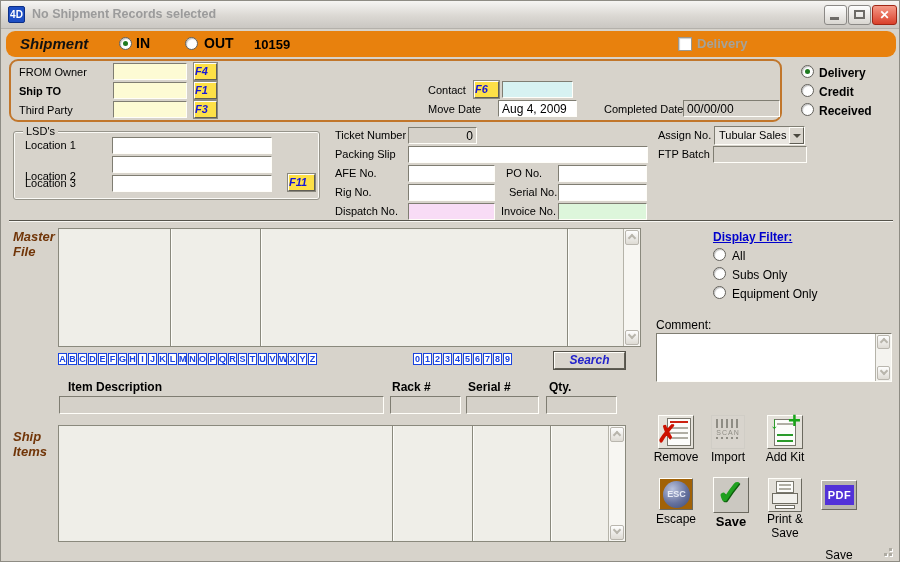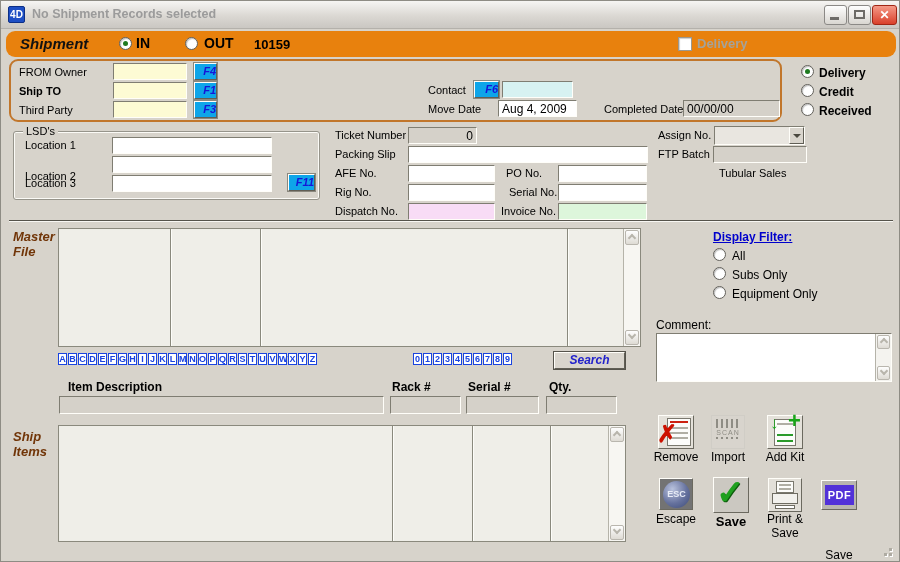--- a/index.html
+++ b/index.html
@@ -28,22 +28,22 @@
     box-shadow:inset 1px 1px 1px rgba(0,0,0,.25);}
   .radio.sel::after{content:"";position:absolute;left:3px;top:3px;width:5px;height:5px;border-radius:50%;background:#1f7a1f;}
   .chk{position:absolute;width:14px;height:14px;background:#fff;border:1px solid #9b988f;
     box-shadow:inset 1px 1px 1px rgba(0,0,0,.2);}
   
   .panel{position:absolute;left:8px;top:58px;width:773px;height:63px;border:2px solid #c1762b;border-radius:9px;}
   .inp{position:absolute;height:17px;border:1px solid;border-color:#7f7d72 #fffef9 #fffef9 #7f7d72;
     background:#fff;font:12px "Liberation Sans",sans-serif;padding:0 3px;color:#000;outline:none;}
   .inp.dis{background:#d5d1c9;}
   .fbtn{position:absolute;height:17px;border:1px solid;border-color:#fffef9 #605e55 #605e55 #fffef9;
-    background:#0ea5e9;color:#1515d8;font:bold italic 11px/15px "Liberation Sans",sans-serif;
-    font-style:italic;text-align:right;box-shadow:0 0 0 1px #8a887e;}
+    background:#fde047;color:#1515d8;font:bold italic 11px/15px "Liberation Sans",sans-serif;
+    font-style:italic;text-align:left;box-shadow:0 0 0 1px #8a887e;}
   .group{position:absolute;border:1px solid #96948b;border-radius:3px;box-shadow:inset 0 0 0 1px #fbfaf6;}
   .legend{position:absolute;left:9px;top:-7px;background:#d7d3cb;padding:0 3px;font-size:11px;}
   .divider{position:absolute;height:0;border-top:1px solid #55534b;border-bottom:1px solid #f8f7f3;}
   .sectlbl{position:absolute;width:48px;color:#713508;font-style:italic;font-weight:bold;
     font-size:13px;line-height:15px;}
   .list{position:absolute;background:#efeee8;border:1px solid #8a897d;}
   .vdiv{position:absolute;top:0;bottom:0;width:1px;background:#8a897d;box-shadow:1px 0 0 #fdfdf9;}
   .sb{position:absolute;right:0;top:0;bottom:0;width:17px;background:#f7f6f2;border-left:1px solid #b5b3a9;}
   .sbbtn{position:absolute;left:1px;width:14px;height:15px;background:linear-gradient(#fefefe,#dedbd4);
     border:1px solid #b9b6ae;border-radius:2px;}
@@ -153,21 +153,21 @@
   <input class="inp" style="left: 407px; top: 183px; width: 87px;">
   <span class="lbl" style="left:508px;top:185px;">Serial No.</span>
   <input class="inp" style="left: 557px; top: 183px; width: 89px;">
   <span class="lbl" style="left:334px;top:204px;">Dispatch No.</span>
   <input class="inp" style="left: 407px; top: 202px; width: 87px; background: rgb(248, 220, 246);">
   <span class="lbl" style="left:500px;top:204px;">Invoice No.</span>
   <input class="inp" style="left: 557px; top: 202px; width: 89px; background: rgb(221, 246, 219);">
 
   <span class="lbl" style="left:657px;top:128px;">Assign No.</span>
   <div class="abs" style="left:713px;top:125px;width:91px;height:19px;border:1px solid;border-color:#7f7d72 #fffef9 #fffef9 #7f7d72;background:#e9e6e0;">
-    <span class="abs" style="left:4px;top:2px;font-size:11px;margin-top:38px;">Tubular Sales</span>
+    <span class="abs" style="left:4px;top:2px;font-size:11px;">Tubular Sales</span>
     <span class="abs" style="right:0;top:0;width:15px;height:17px;background:#d9d5cd;border:1px solid;border-color:#fffef9 #605e55 #605e55 #fffef9;">
       <span class="abs" style="left:3px;top:6px;width:0;height:0;border:4px solid transparent;border-top-color:#4a483f;"></span>
     </span>
   </div>
   <span class="lbl" style="left:657px;top:147px;">FTP Batch</span>
   <input class="inp dis" style="left: 712px; top: 145px; width: 94px;">
 
   <div class="divider" style="left:8px;top:219px;width:884px;"></div>
 
   <div class="sectlbl" style="left:12px;top:228px;">Master File</div>
@@ -292,21 +292,21 @@
     <span class="doc" style="left:6px;top:3px;width:22px;height:27px;">
       <span class="docline" style="left:2px;top:3px;width:16px;"></span>
       <span class="docline" style="left:2px;top:14px;width:16px;background:#2a9a2a;"></span>
       <span class="docline" style="left:2px;top:20px;width:16px;background:#2a9a2a;"></span>
     </span>
     <span class="abs" style="left:20px;top:-8px;color:#19a519;font-size:22px;font-weight:bold;">+</span>
     <span class="abs" style="left:2px;top:-2px;color:#19a519;font-size:17px;font-weight:bold;">↓</span>
   </div>
   <div class="alabel" style="left:760px;top:449px;width:48px;">Add Kit</div>
 
-  <div class="abtn" style="left:658px;top:477px;width:34px;height:32px;background:#737373;">
+  <div class="abtn" style="left:658px;top:477px;width:34px;height:32px;background:#a16207;">
     <span class="esc-sphere">ESC</span>
   </div>
   <div class="alabel" style="left:648px;top:511px;width:54px;">Escape</div>
 
   <div class="abtn" style="left:712px;top:476px;width:36px;height:36px;background:#cbc8c1;">
     <span class="check">✓</span>
   </div>
   <div class="alabel b" style="left:706px;top:513px;width:48px;font-size:13px;">Save</div>
 
   <div class="abtn" style="left:767px;top:477px;width:34px;height:34px;background:#e2dfd8;">

